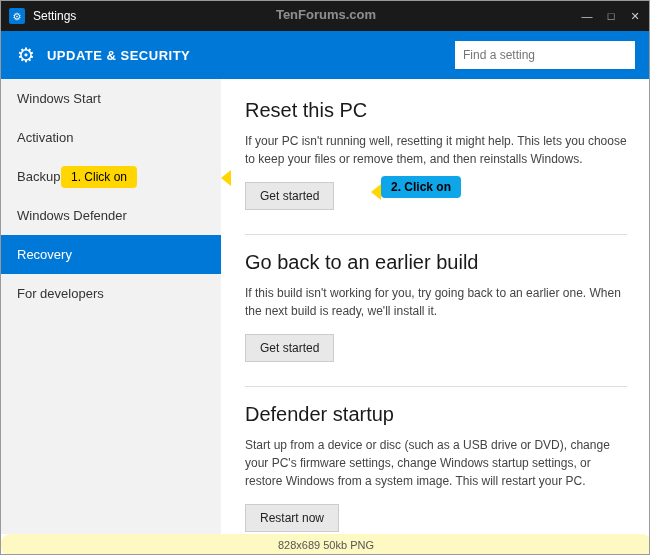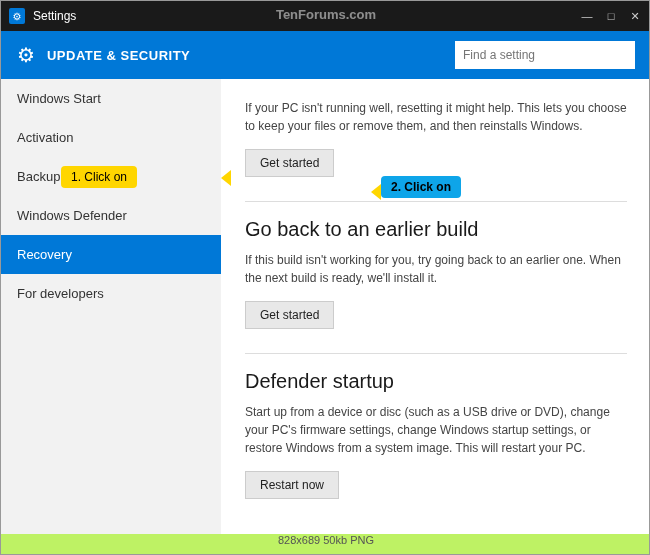--- a/index.html
+++ b/index.html
@@ -230,27 +230,28 @@
       height: 0;
       border-top: 8px solid transparent;
       border-bottom: 8px solid transparent;
       border-right: 10px solid #ffd600;
       pointer-events: none;
       z-index: 50;
     }
 
     
     .footer-bar {
-      background: #bef264;
+      background: #fef9c3;
       height: 22px;
       display: flex;
-      align-items: flex-start;
+      align-items: center;
       justify-content: center;
       font-size: 11px;
       color: #555;
+      border-radius: 9px;
     }
   </style>
 </head>
 <body>
 
 <div style="position:relative; width:650px; height:555px; overflow:hidden;">
 
   <div class="title-bar">
     <div class="title-bar-left">
       <div class="title-bar-icon">⚙</div>
@@ -292,20 +293,21 @@
         <span>Recovery</span>
       </div>
       <div class="sidebar-item">
         <span>For developers</span>
       </div>
     </div>
 
     <div class="content">
 
       <div>
+        <div class="section-title">Reset this PC</div>
         <p class="section-desc">If your PC isn't running well, resetting it might help. This lets you choose to keep your files or remove them, and then reinstalls Windows.</p>
         <button class="action-btn">Get started</button>
       </div>
 
       <hr class="divider">
 
       <div>
         <div class="section-title">Go back to an earlier build</div>
         <p class="section-desc">If this build isn't working for you, try going back to an earlier one. When the next build is ready, we'll install it.</p>
         <button class="action-btn">Get started</button>

